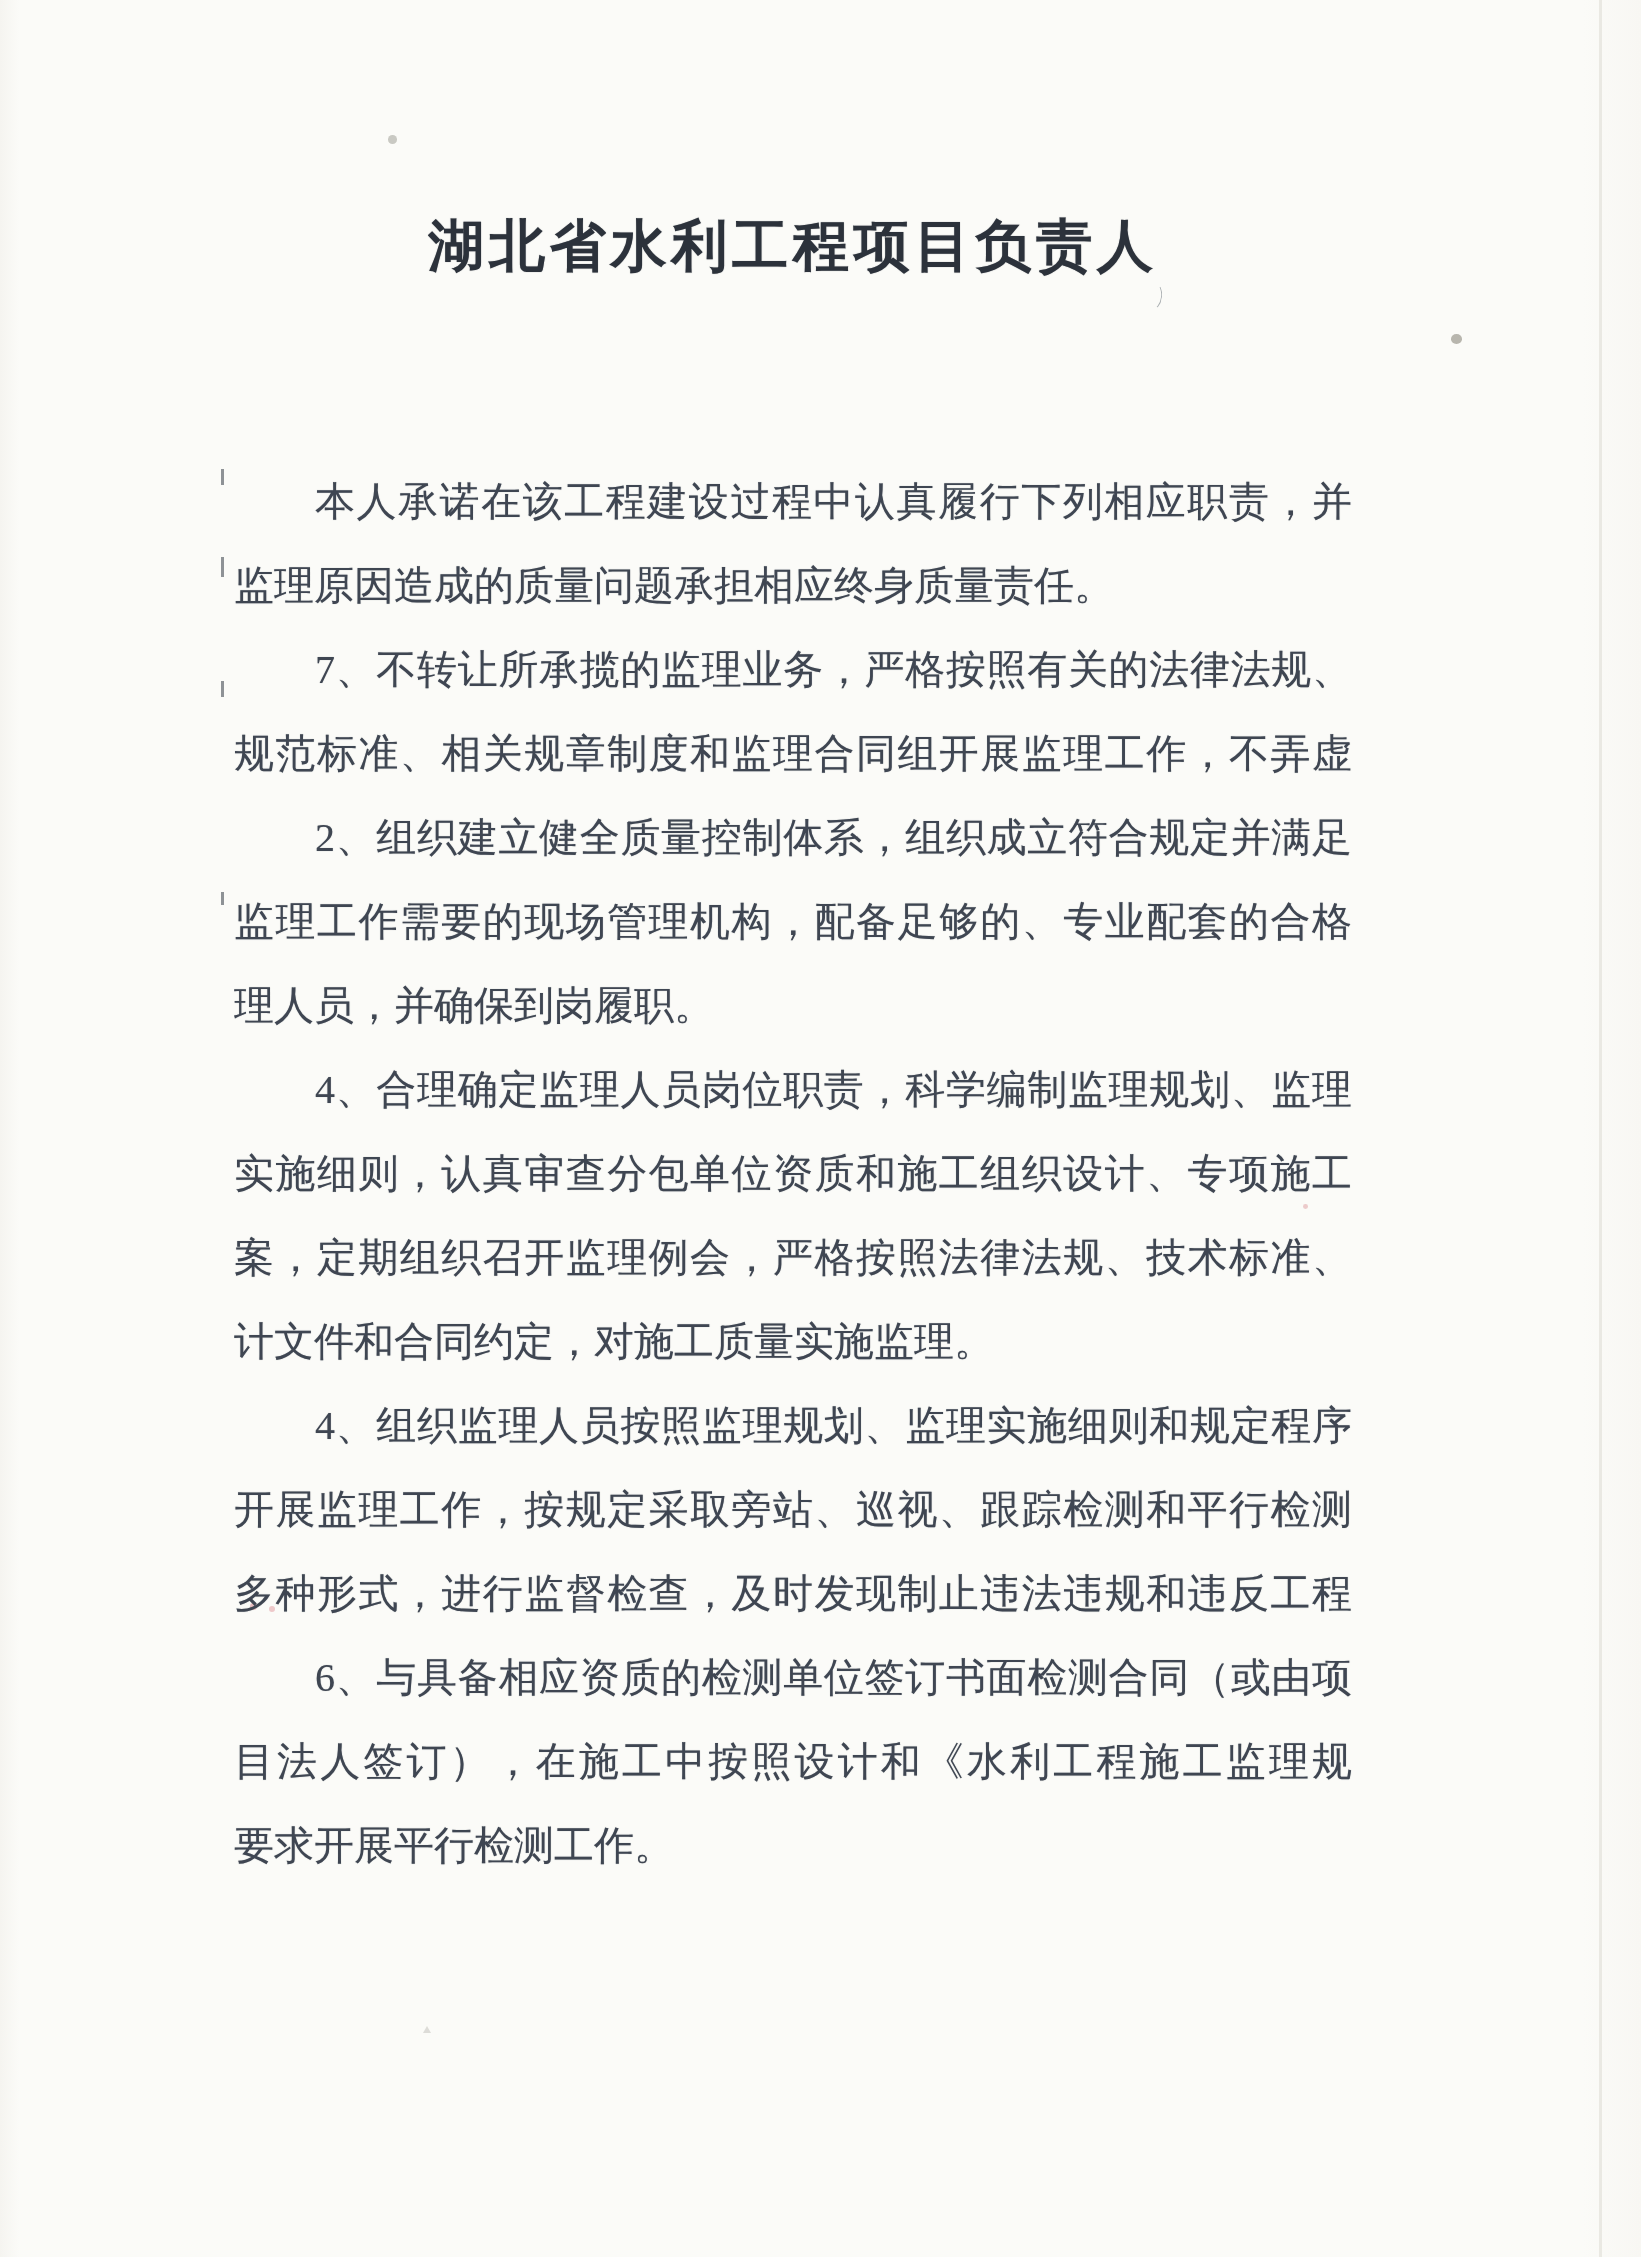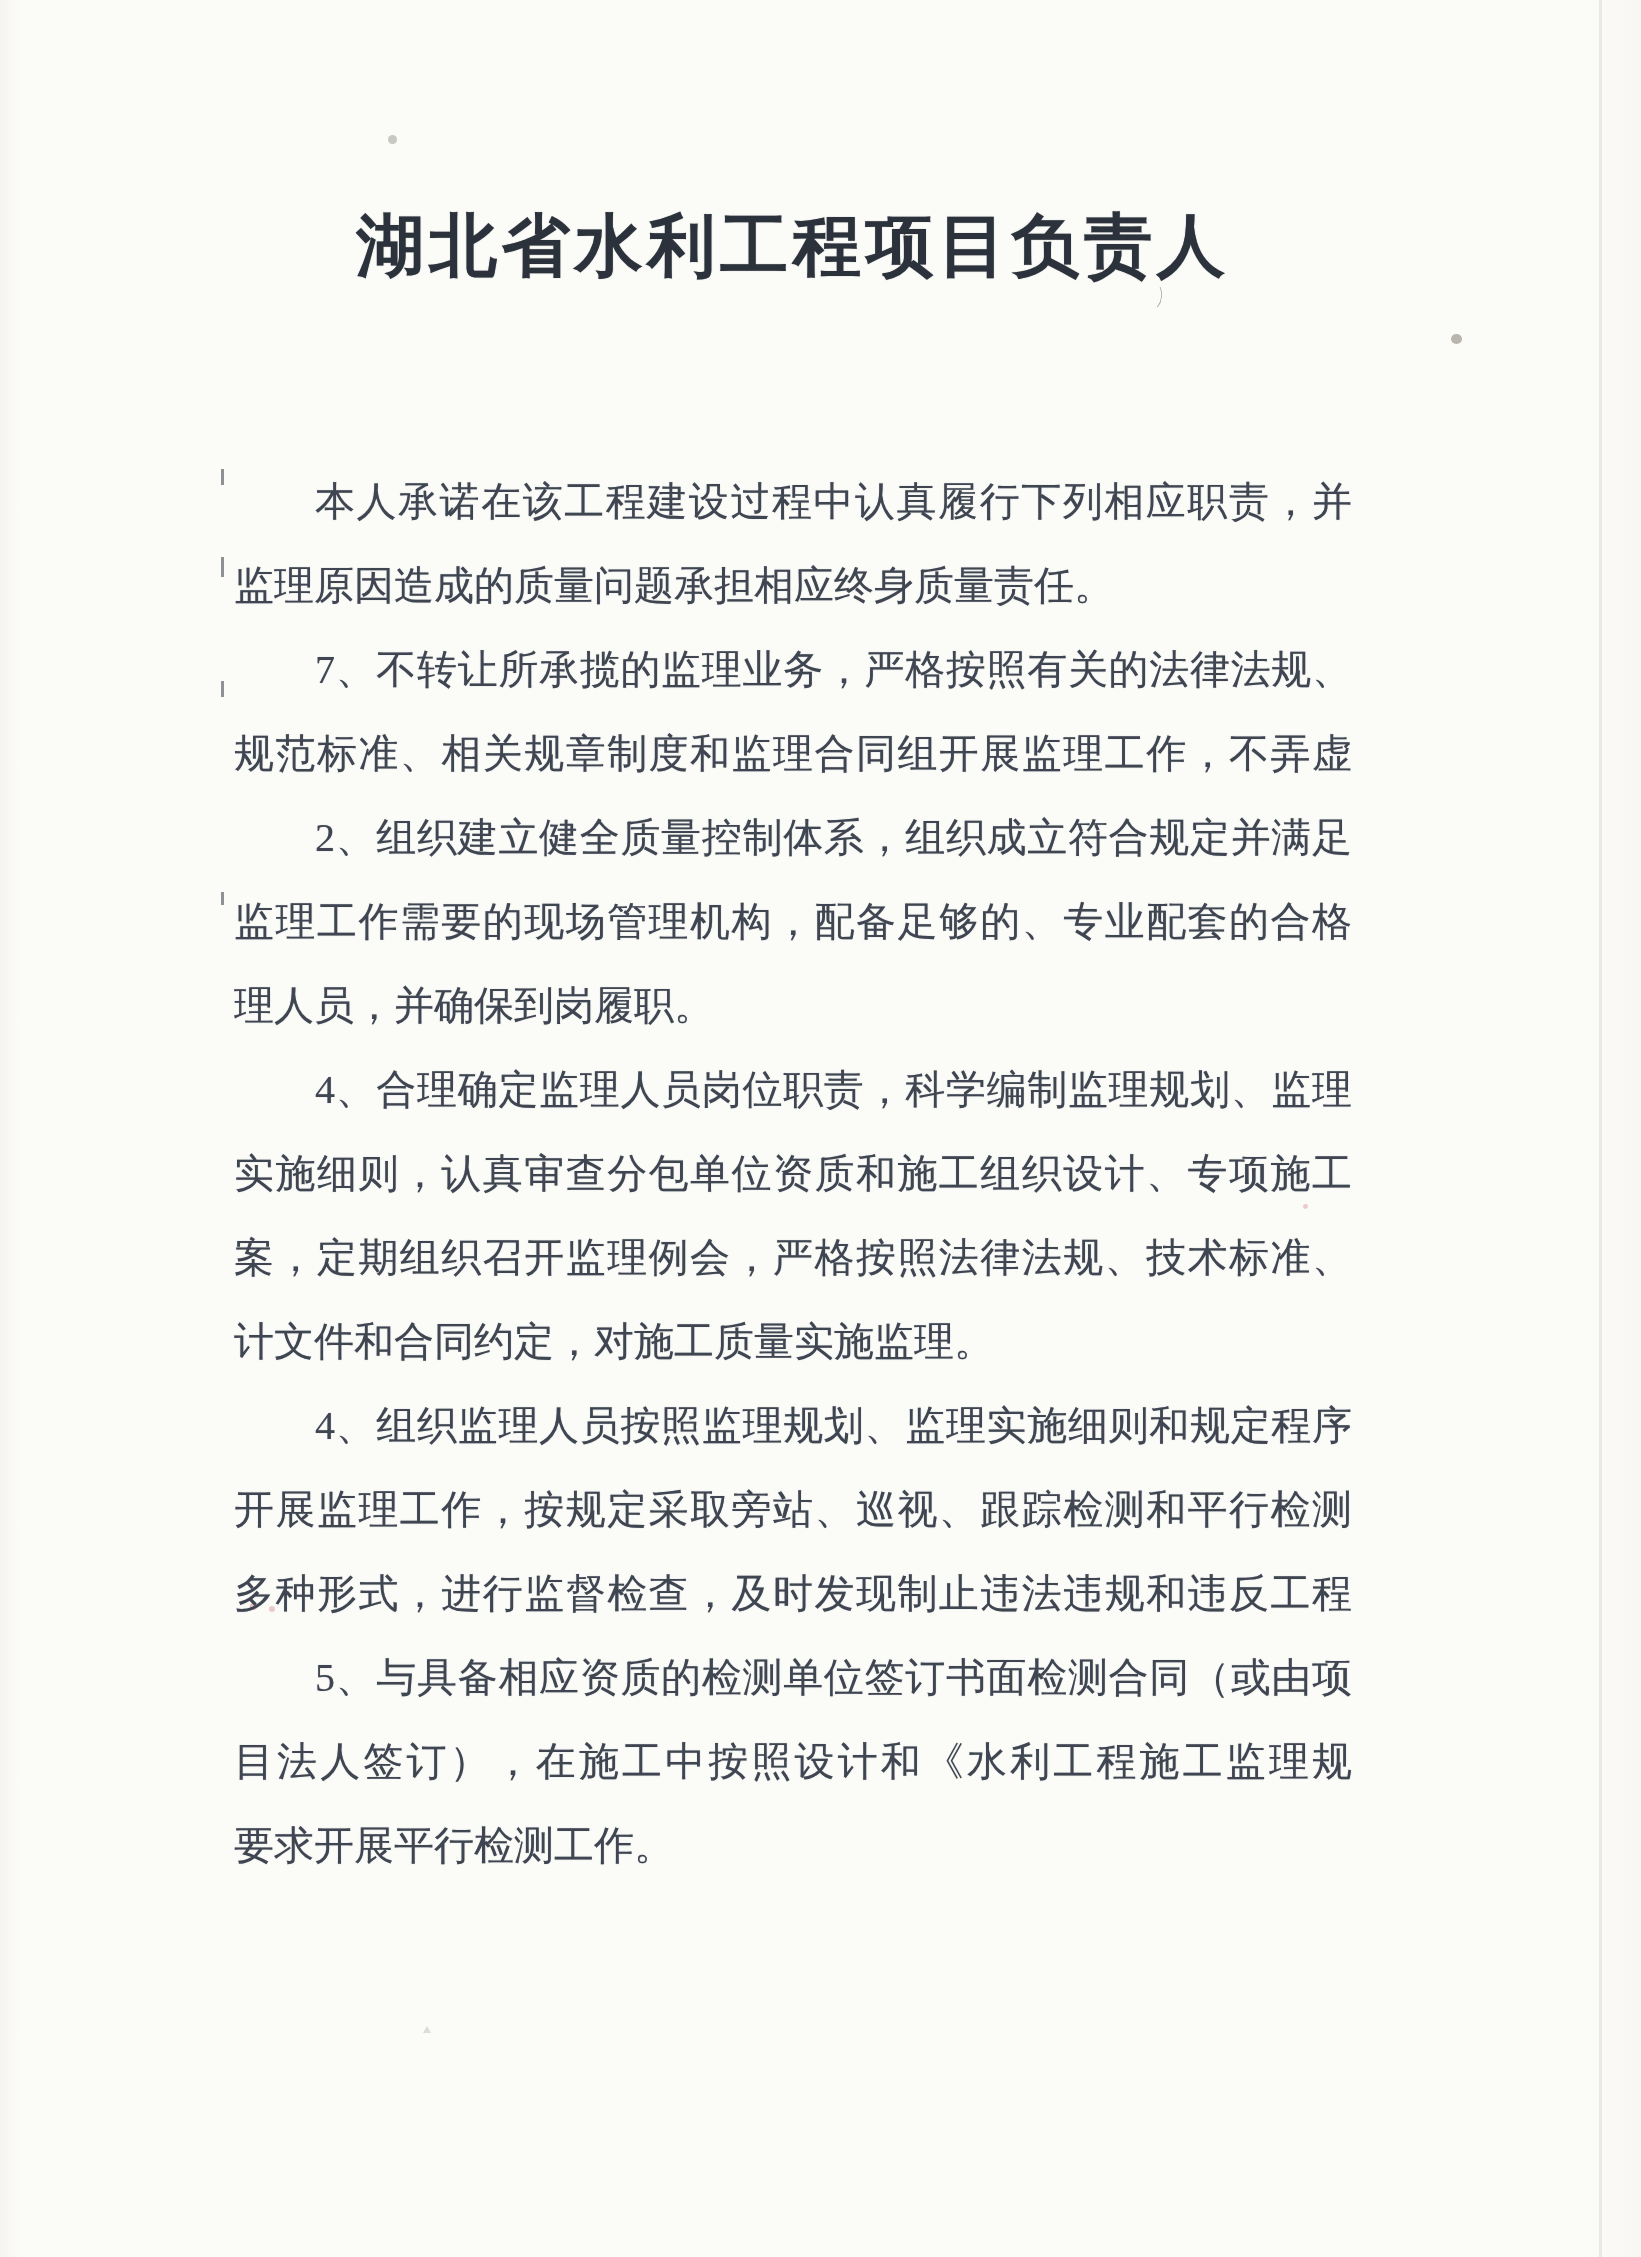--- a/index.html
+++ b/index.html
@@ -16,21 +16,21 @@
   .edge-line{
     position:absolute;left:1599px;top:0;width:2.9px;height:2257px;
     background:#eae9e3;
   }
   
   .title-block{
     position:absolute;left:234px;top:205px;width:1118px;
     text-align:center;color:#2c323b;font-weight:bold;
   }
   .t-line{
-    font-size:68px;line-height:82px;letter-spacing:4.8px;
+    font-size:56px;line-height:82px;letter-spacing:4.8px;
     text-shadow:0 0 1px rgba(44,50,59,.55);
     white-space:nowrap;
   }
   
   .doc-body{
     position:absolute;left:234px;top:460px;width:1118px;
     color:#3f4652;font-size:40px;
     text-shadow:0 0 1px rgba(63,70,82,.45);
   }
   .ln{
@@ -100,19 +100,19 @@
 
     <div class="ln ind fill">4、合理确定监理人员岗位职责，科学编制监理规划、监理</div>
     <div class="ln fill">实施细则，认真审查分包单位资质和施工组织设计、专项施工方</div>
     <div class="ln fill">案，定期组织召开监理例会，严格按照法律法规、技术标准、设</div>
     <div class="ln end">计文件和合同约定，对施工质量实施监理。</div>
 
     <div class="ln ind fill">4、组织监理人员按照监理规划、监理实施细则和规定程序</div>
     <div class="ln fill">开展监理工作，按规定采取旁站、巡视、跟踪检测和平行检测等</div>
     <div class="ln fill">多种形式，进行监督检查，及时发现制止违法违规和违反工程建</div>
 
-    <div class="ln ind fill">5、与具备相应资质的检测单位签订书面检测合同（或由项</div>
+    <div class="ln ind fill">6、与具备相应资质的检测单位签订书面检测合同（或由项</div>
     <div class="ln fill">目法人签订），在施工中按照设计和《水利工程施工监理规范》</div>
     <div class="ln end">要求开展平行检测工作。</div>
   </div>
 
 </div>
 
 
 </body></html>

